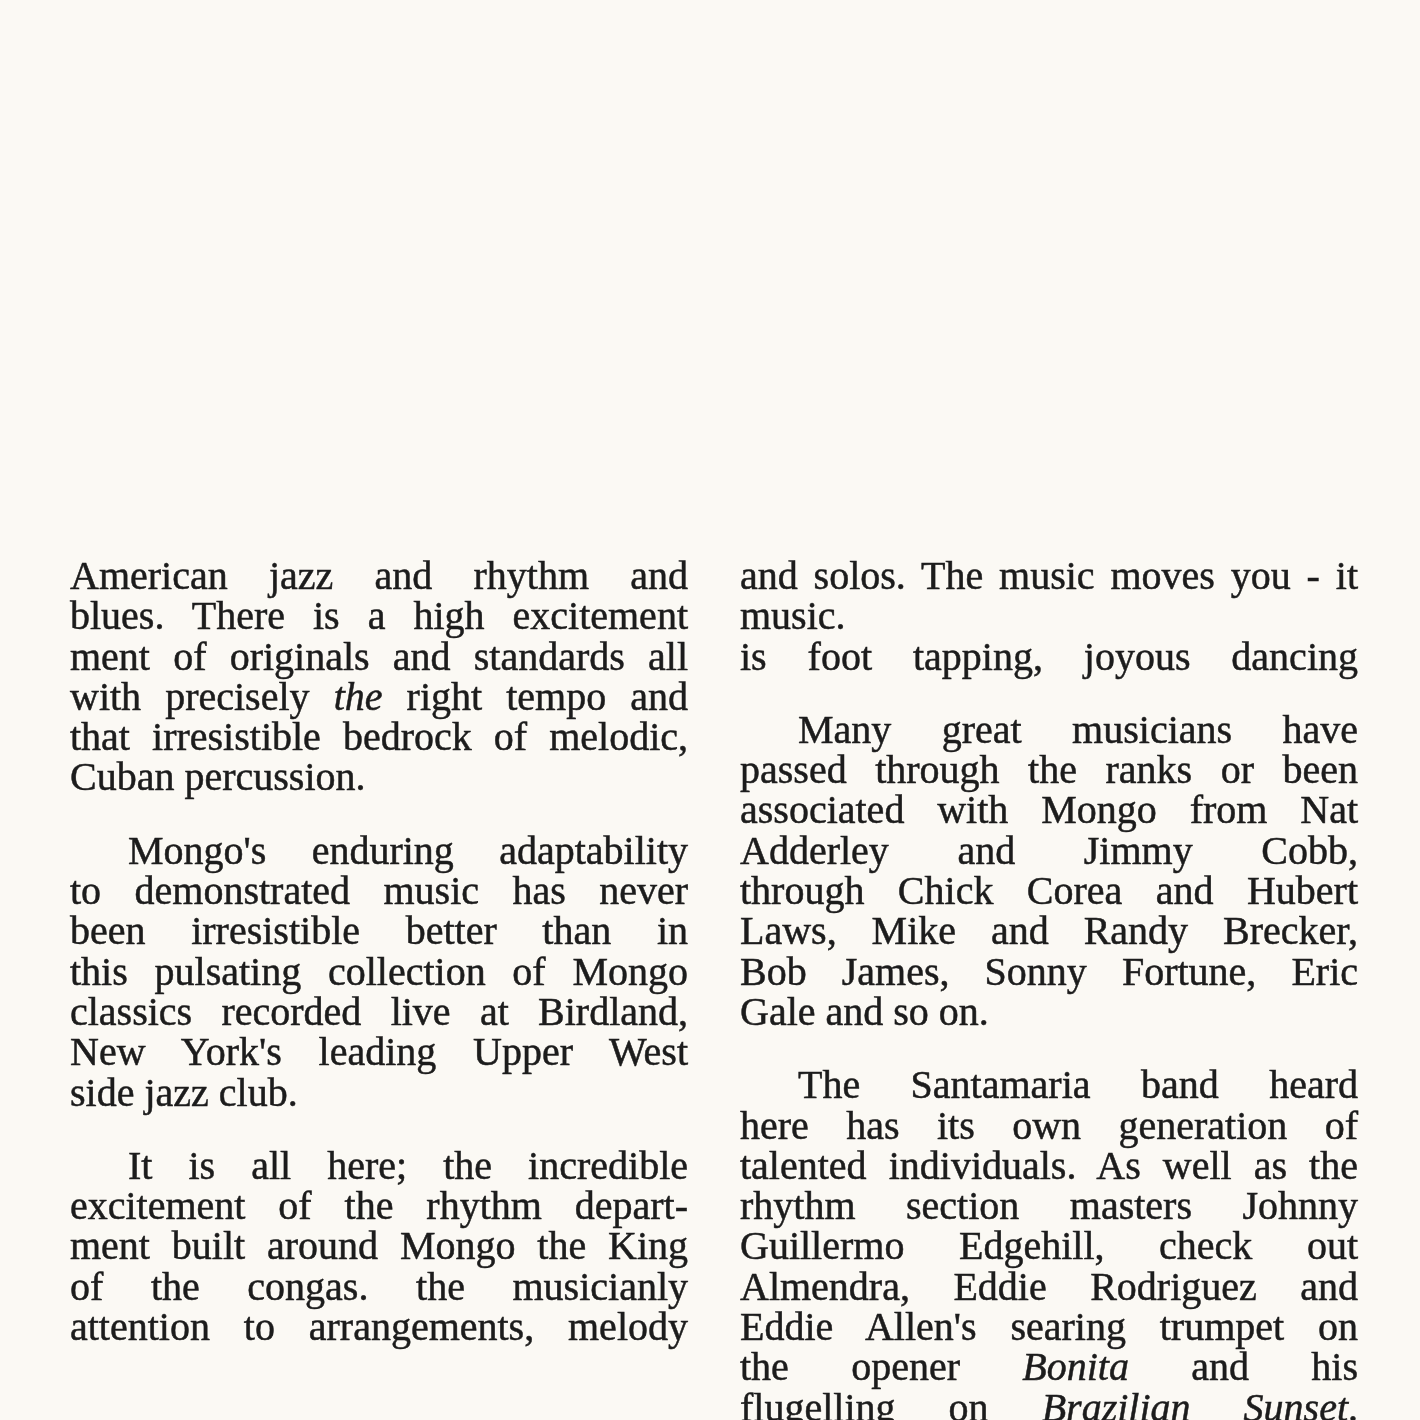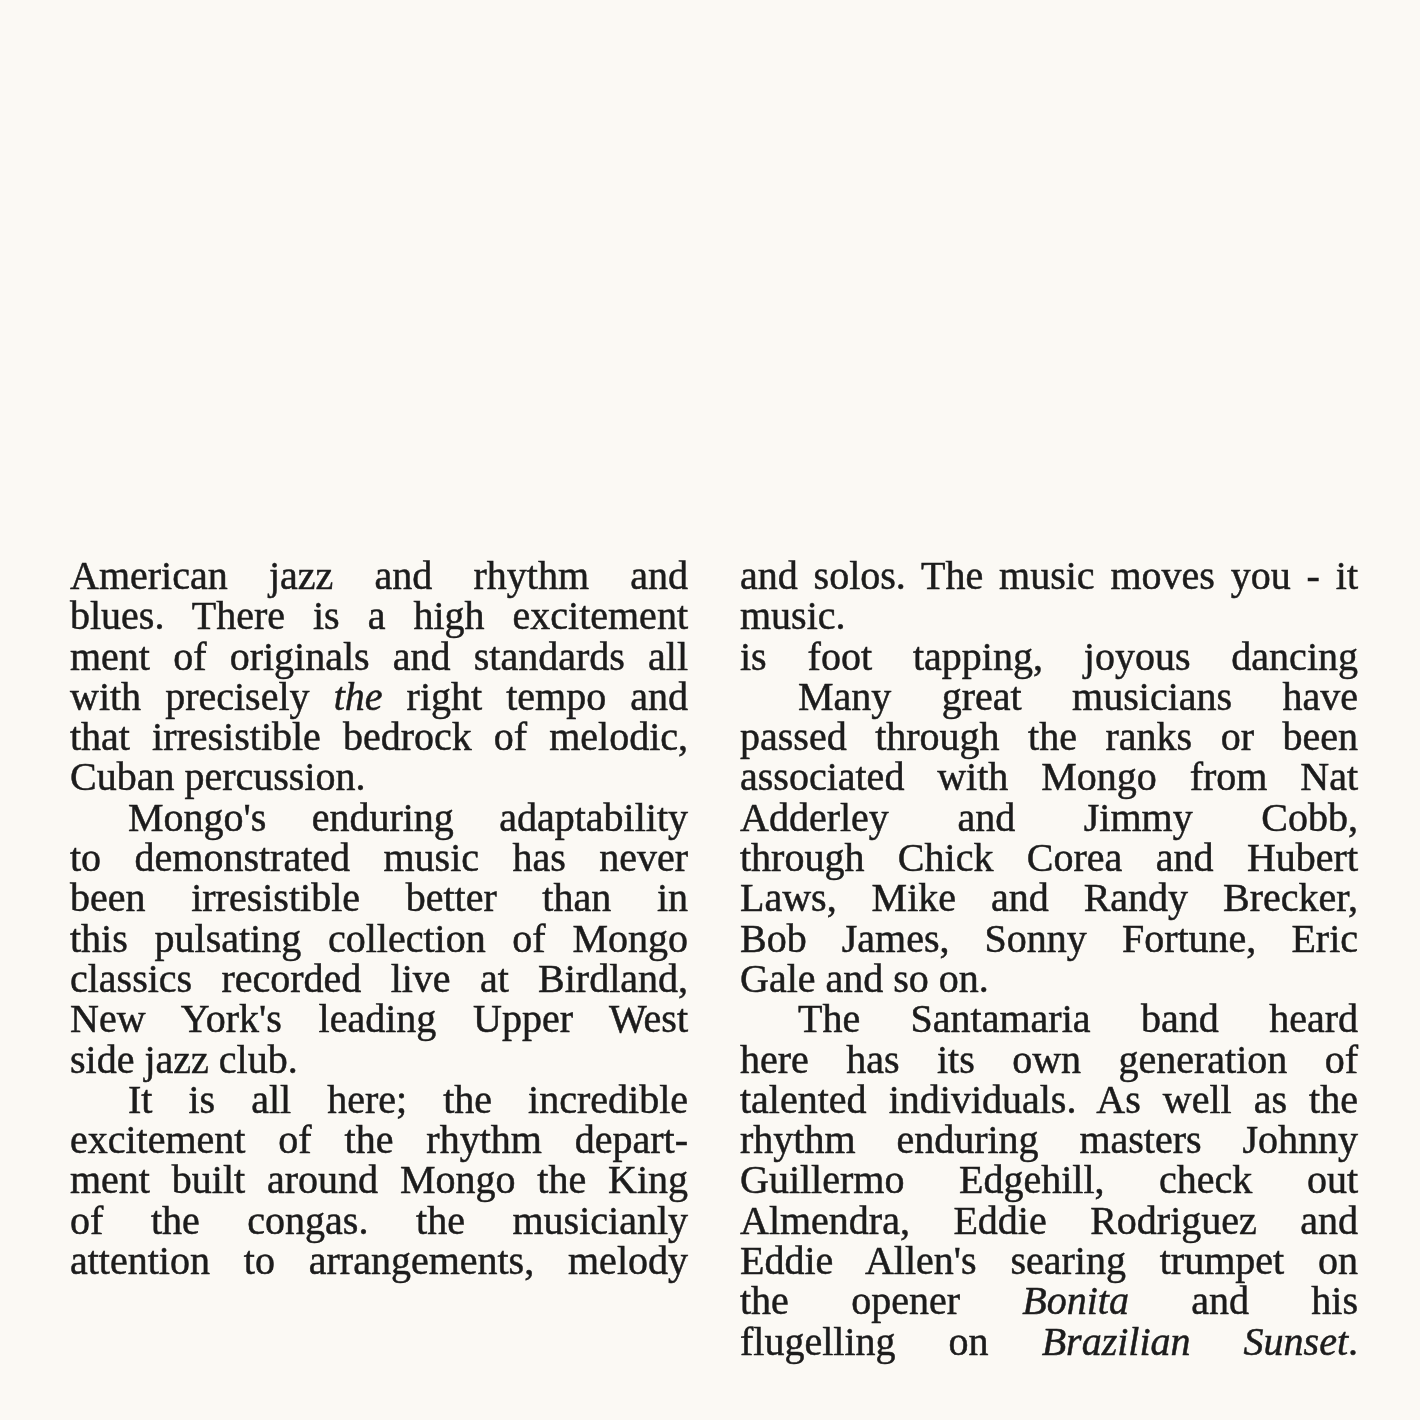--- a/index.html
+++ b/index.html
@@ -31,20 +31,21 @@
     line-height: 40.3px;
     text-align: justify;
     text-align-last: justify;
     -webkit-text-stroke: 0.5px var(--ink, #1c1c1c);
   }
   .line.last {
     text-align-last: left;
   }
   .line.indent {
     text-indent: 58px;
+    margin-top: 33px;
   }
   .it {
     font-style: italic;
   }
 </style>
 </head>
 <body>
 
 <div class="page">
   <div class="columns">
@@ -76,21 +77,21 @@
         <div class="line"><span>passed through the ranks or been</span></div>
         <div class="line"><span>associated with Mongo from Nat</span></div>
         <div class="line"><span>Adderley and Jimmy Cobb,</span></div>
         <div class="line"><span>through Chick Corea and Hubert</span></div>
         <div class="line"><span>Laws, Mike and Randy Brecker,</span></div>
         <div class="line"><span>Bob James, Sonny Fortune, Eric</span></div>
         <div class="line last"><span>Gale and so on.</span></div>
         <div class="line indent"><span>The Santamaria band heard</span></div>
         <div class="line"><span>here has its own generation of</span></div>
         <div class="line"><span>talented individuals. As well as the</span></div>
-        <div class="line"><span>rhythm enduring masters Johnny</span></div>
+        <div class="line"><span>rhythm section masters Johnny</span></div>
         <div class="line"><span>Guillermo Edgehill, check out</span></div>
         <div class="line"><span>Almendra, Eddie Rodriguez and</span></div>
         <div class="line"><span>Eddie Allen's searing trumpet on</span></div>
         <div class="line"><span>the opener </span><span class="it">Bonita</span><span> and his</span></div>
         <div class="line"><span>flugelling on </span><span class="it">Brazilian Sunset</span><span>.</span></div>
       </div>
   </div>
 </div>
 
 </body></html>

